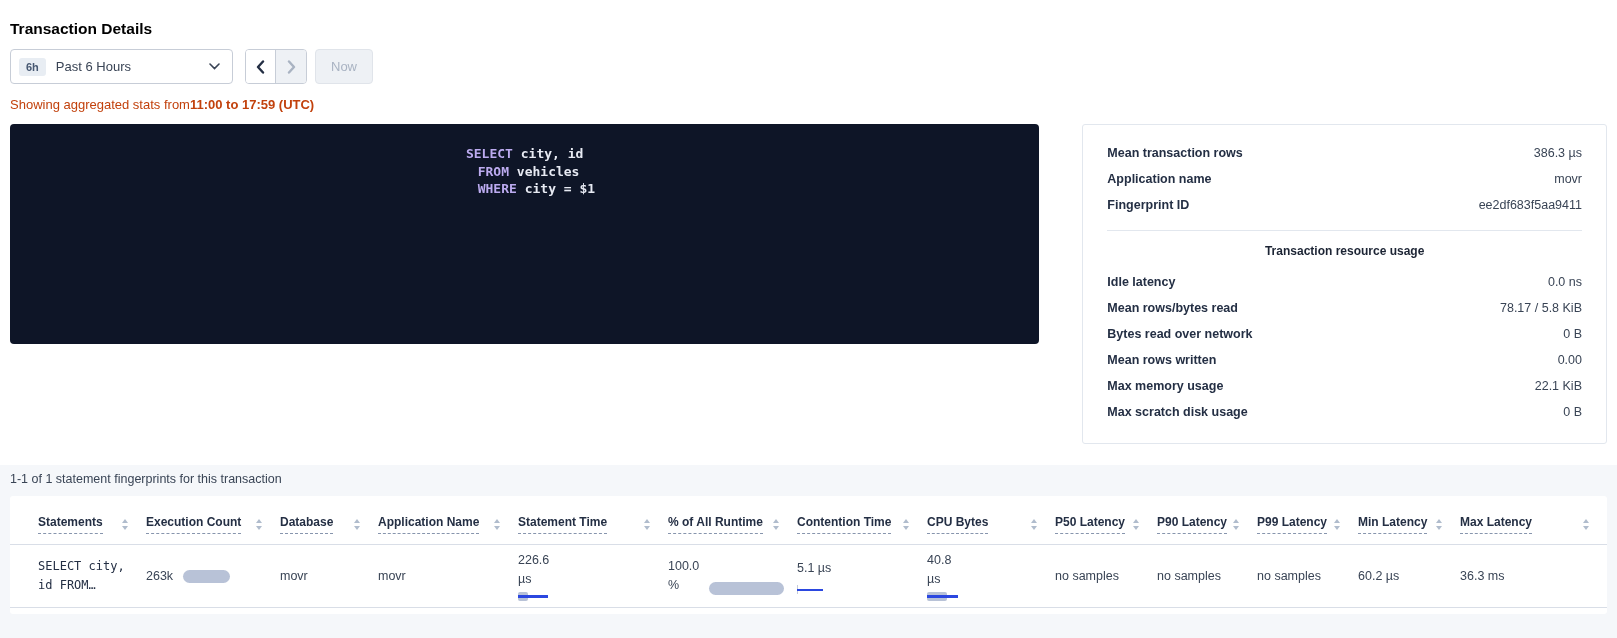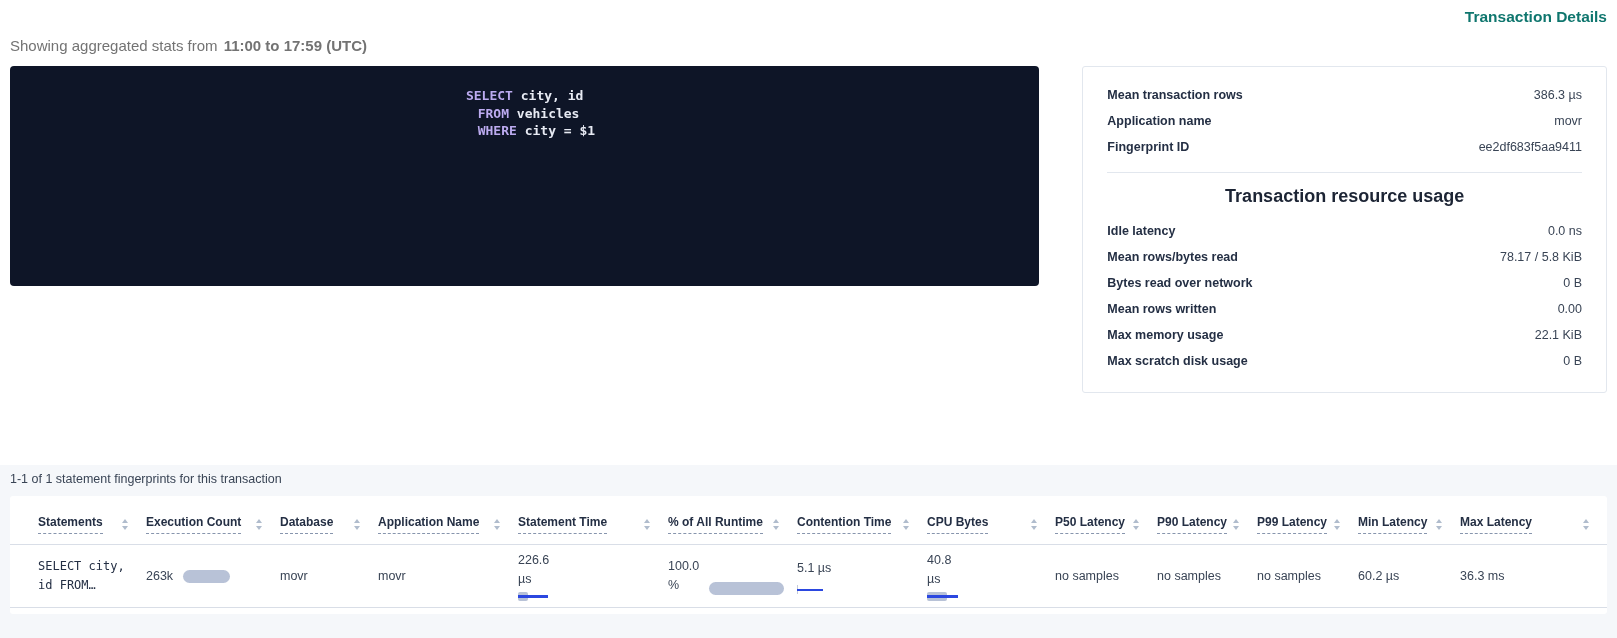--- a/index.html
+++ b/index.html
@@ -5,58 +5,58 @@
   * { box-sizing: border-box; }
   html,body { margin:0; padding:0; }
   body {
     width:1617px; height:638px; overflow:hidden;
     background:#f5f7fa;
     font-family:"Liberation Sans", sans-serif;
     color:#394455;
   }
   
   .top-section { background:#ffffff; height:465px; padding:8px 10px 0 10px; }
-  .page-title { margin:0 0 11px 0; font-size:15.5px; font-weight:700; color:#0f766e;text-align:right; }
+  .page-title { margin:12px 0 11px 0; font-size:15.5px; font-weight:700; color:#000000; }
   .controls-row { display:flex; align-items:center; margin-bottom:13px; }
   .time-dropdown {
     width:223px; height:35px; background:#fff;
     border:1px solid #c7cdd7; border-radius:4px;
     display:flex; align-items:center; gap:10px; padding:0 12px 0 8px; cursor:pointer;
   }
   .time-badge { background:#e8edf3; color:#475872; font-size:11px; font-weight:700;
     padding:3px 7px; border-radius:3px; }
   .time-label { font-size:13px; color:#394455; flex:1; }
   .arrow-group { display:flex; height:35px; margin-left:12px;
     border:1px solid #c7cdd7; border-radius:4px; overflow:hidden; background:#fff; }
   .arrow-btn { width:29px; height:33px; border:none; background:#fff; display:flex;
     align-items:center; justify-content:center; cursor:pointer; padding:0; }
   .arrow-btn.next { background:#eef1f5; border-left:1px solid #c7cdd7; width:31px; cursor:default; }
   .now-btn { height:35px; margin-left:8px; padding:0 15px; background:#eef1f5;
     border:1px solid #e0e4ea; border-radius:4px; color:#a9b3c2; font-size:13px;
     font-family:"Liberation Sans",sans-serif; cursor:default; }
-  .stats-caption { display:flex; gap:6px; font-size:15px; color:#737373; margin:0 0 12px 0; }
+  .stats-caption { display:flex; gap:0; font-size:13px; color:#c2410c; margin:0 0 12px 0; }
   .stats-caption b { font-weight:700; }
   
   .content-row { display:flex; align-items:flex-start; gap:43px;text-align:center; }
   .sql-box {
     width:1030px; height:220px; background:#0e1527; border-radius:4px;
     padding:21px 28px; white-space:pre;
     font-family:"DejaVu Sans Mono", monospace; font-size:13px; line-height:17.5px;
     font-weight:700; color:#e7eaf3;
   }
   .kw { color:#bcabf0; }
   .summary-card {
     width:525px; background:#fff; border:1px solid #e2e7ee; border-radius:3px;
     padding:15px 24px 18px 24px;
   }
   .sum-row { display:flex; justify-content:space-between; align-items:center; height:26px; }
   .sum-label { font-size:12.5px; font-weight:700; color:#242f44; }
   .sum-value { font-size:12.5px; color:#394455; }
   .card-divider { border:none; border-top:1px solid #e2e7ee; margin:12px 0 13px 0; }
-  .section-title { margin:0 0 11px 0; font-size:18px; font-weight:700; color:#1c2434; }
+  .section-title { margin:0 0 11px 0; font-size:12px; font-weight:700; color:#1c2434; }
   
   .bottom-section { background:#f5f7fa; padding:7px 10px 0 10px; }
   .fingerprint-caption { margin:0 0 10px 0; font-size:12.5px; color:#394455; }
   .table-card { background:#fff; border-radius:3px; width:1597px; padding-bottom:6px; }
   table.stmt-table { width:100%; border-collapse:collapse; table-layout:fixed; }
   .stmt-table th { padding:19px 0 10px 0; text-align:left; border-bottom:1px solid #d9dee7; }
   .th-inner { display:flex; align-items:center; justify-content:space-between; padding-right:16px; }
   .th-label { font-size:12px; font-weight:700; color:#242f44;
     border-bottom:1px dashed #8795ad; padding-bottom:4px; cursor:pointer; }
   .sort { display:flex; flex-direction:column; gap:3px; align-items:center; cursor:pointer; padding:2px; }
@@ -79,20 +79,42 @@
   .mini-bar .line { position:absolute; left:0; top:3px; height:2.5px; background:#2b47e0; }
   .mini-bar .tick { position:absolute; left:0; top:0; width:1px; height:9px; background:#c3cada; }
   .pct-cell { display:flex; align-items:flex-end; gap:10px; }
 </style>
 </head>
 <body>
 
 <div class="top-section">
   <h1 class="page-title">Transaction Details</h1>
 
+  <div class="controls-row">
+    <div class="time-dropdown">
+      <span class="time-badge">6h</span>
+      <span class="time-label">Past 6 Hours</span>
+      <svg width="11" height="7" viewBox="0 0 11 7">
+        <polyline points="1,1 5.5,5.5 10,1" fill="none" stroke="#394455" stroke-width="1.6" stroke-linecap="round"></polyline>
+      </svg>
+    </div>
+    <div class="arrow-group">
+      <button class="arrow-btn prev">
+        <svg width="9" height="14" viewBox="0 0 9 14">
+          <polyline points="7,1.5 2,7 7,12.5" fill="none" stroke="#242f44" stroke-width="2.4" stroke-linecap="round" stroke-linejoin="round"></polyline>
+        </svg>
+      </button>
+      <button class="arrow-btn next">
+        <svg width="9" height="14" viewBox="0 0 9 14">
+          <polyline points="2,1.5 7,7 2,12.5" fill="none" stroke="#a9b3c2" stroke-width="2.4" stroke-linecap="round" stroke-linejoin="round"></polyline>
+        </svg>
+      </button>
+    </div>
+    <button class="now-btn">Now</button>
+  </div>
 
   <p class="stats-caption">
     <span>Showing aggregated stats from</span>
     <b>11:00 to 17:59 (UTC)</b>
   </p>
 
   <div class="content-row">
     <div class="sql-box"><span><span></span><span class="kw">SELECT</span><span> city, id</span></span>
 <span><span> </span><span class="kw">FROM</span><span> vehicles</span></span>
 <span><span>   </span><span class="kw">WHERE</span><span> city = $1</span></span></div>

